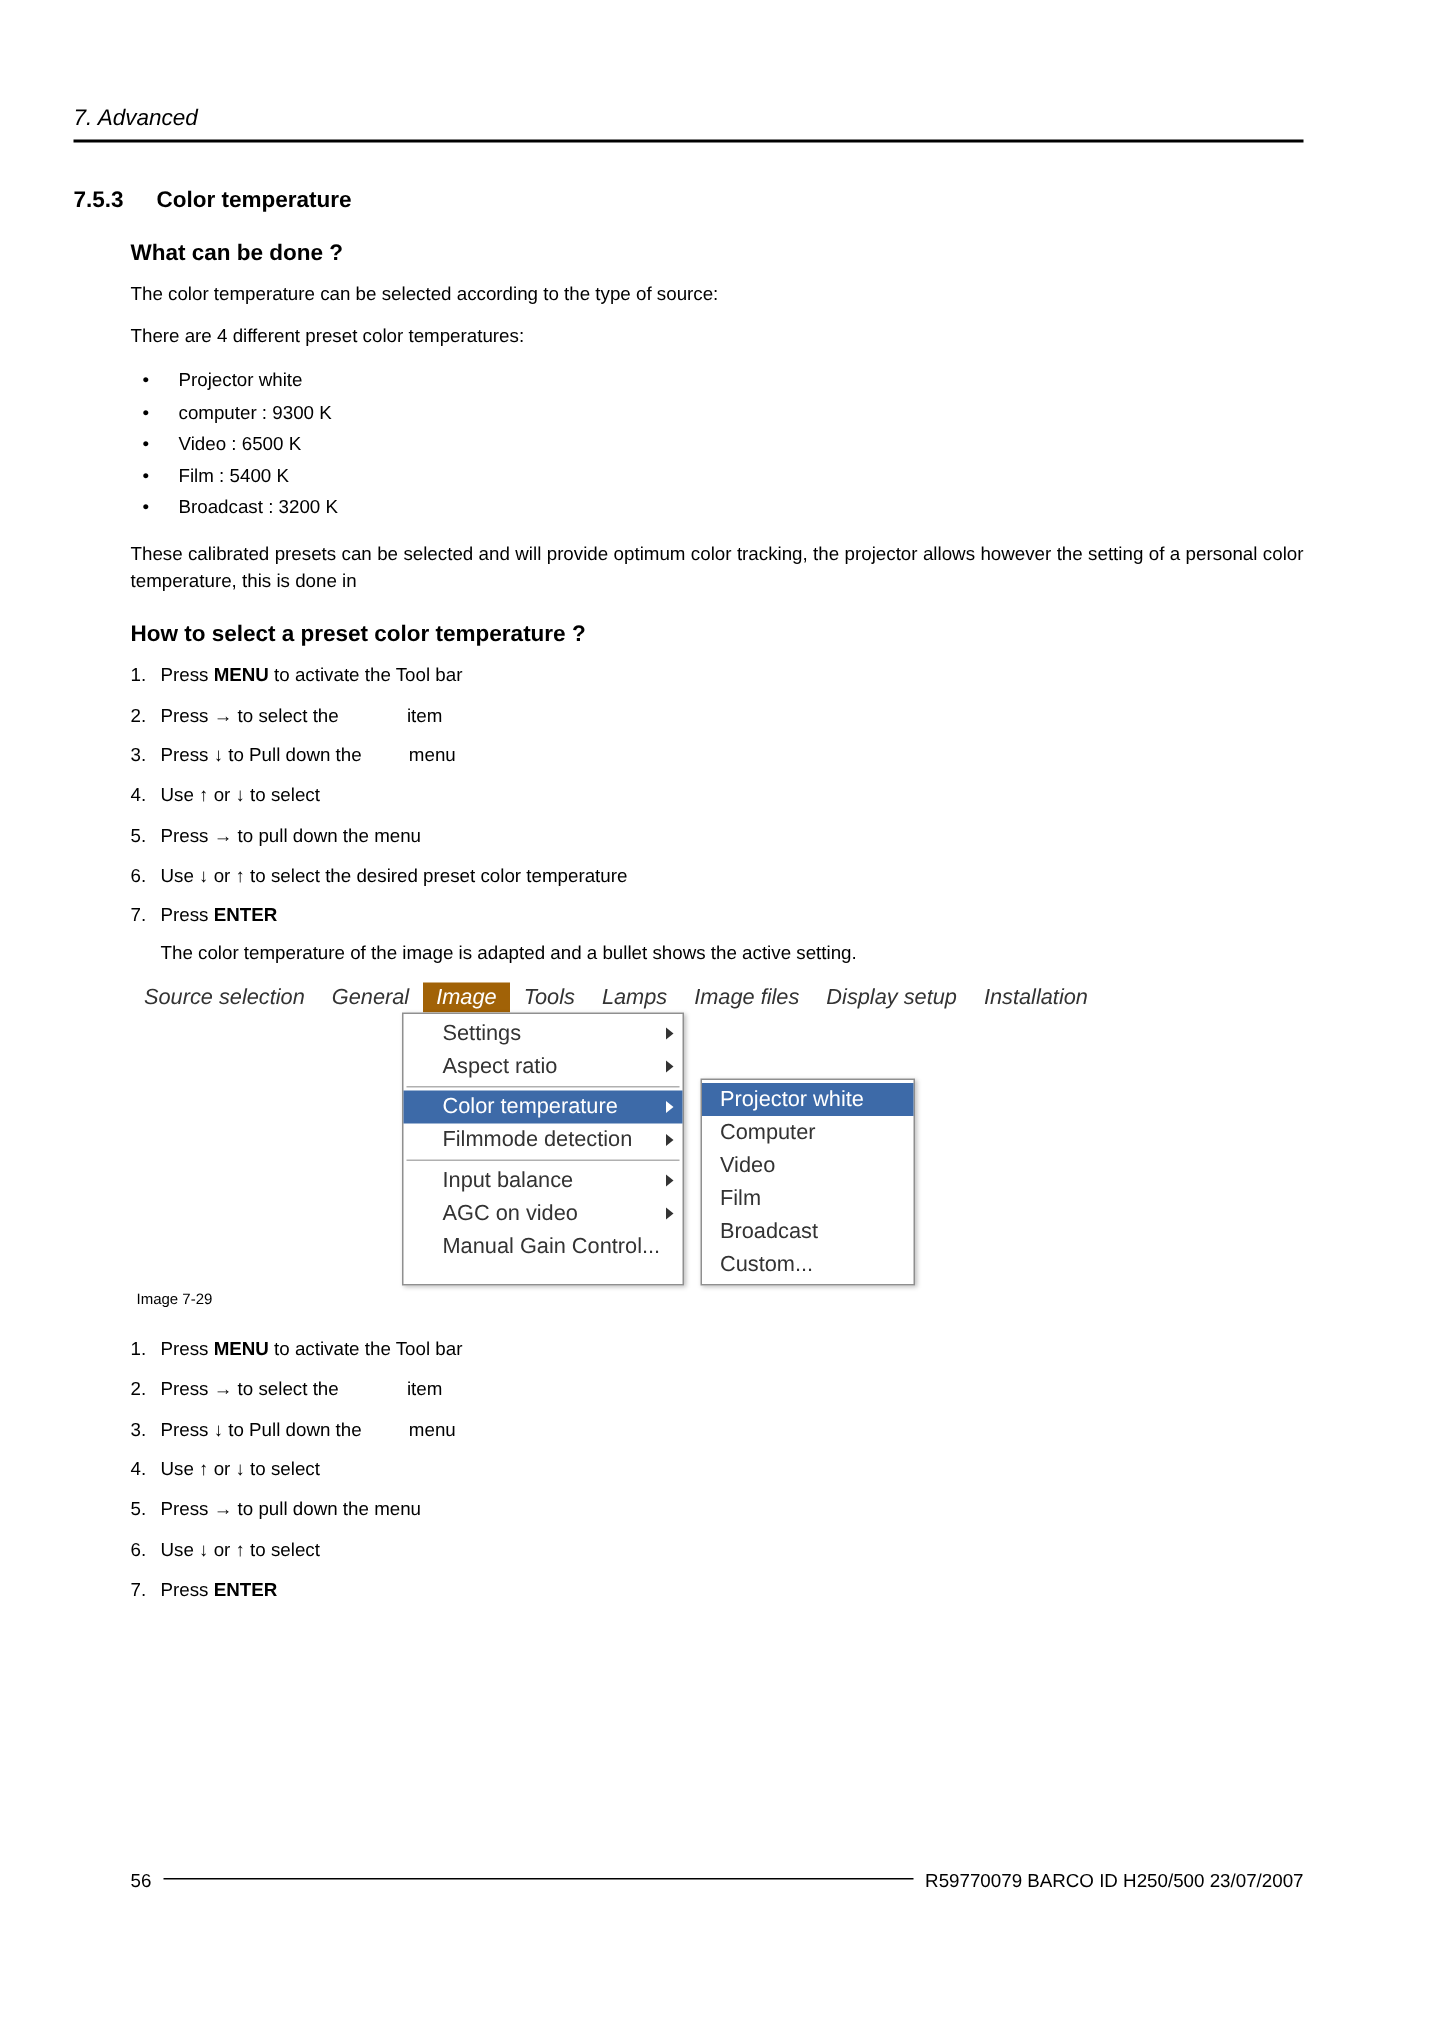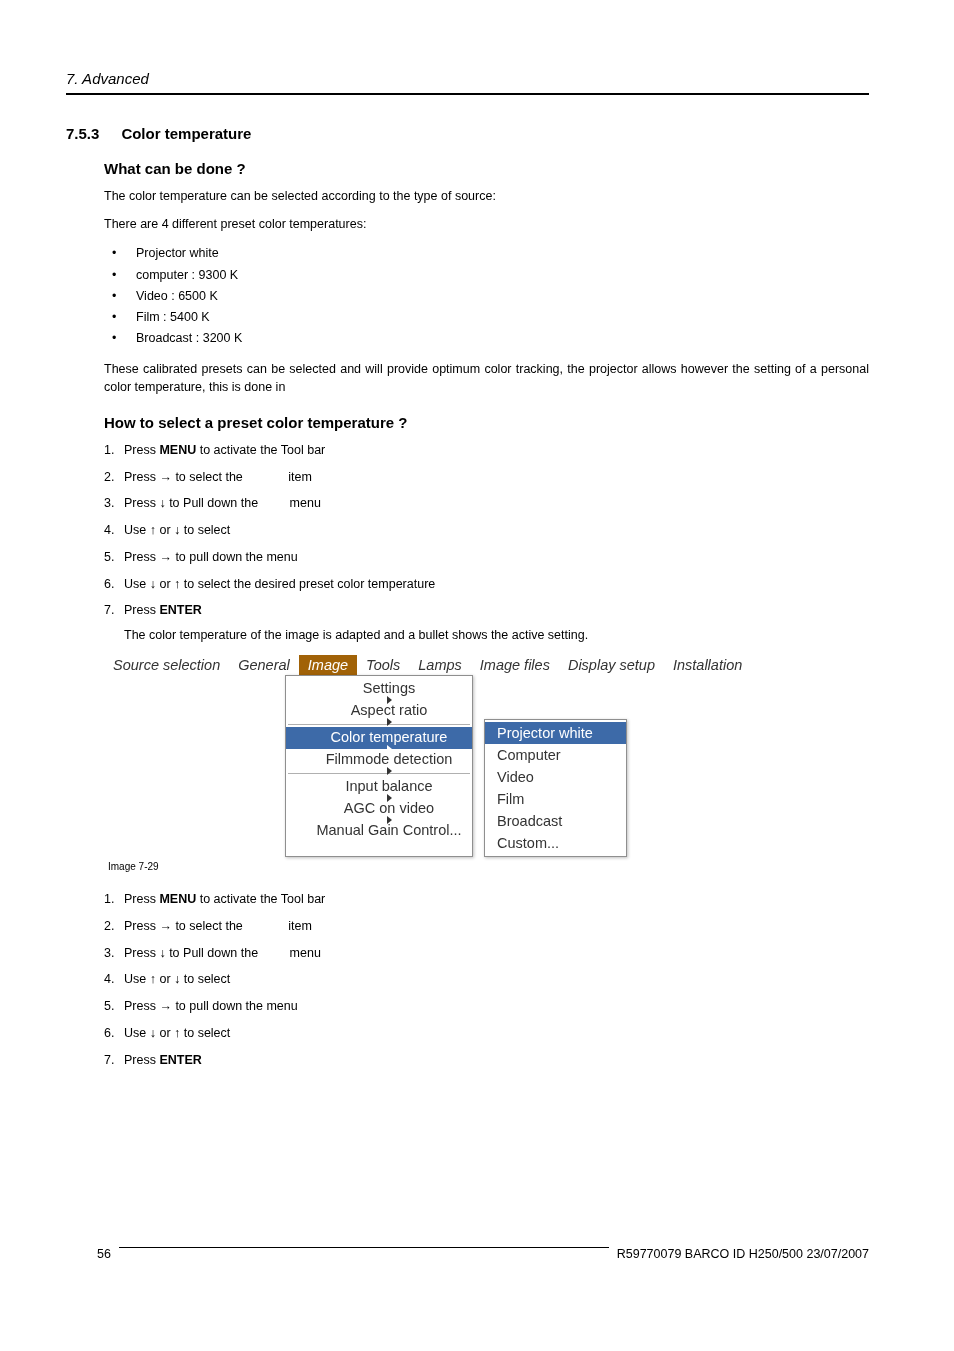--- a/index.html
+++ b/index.html
@@ -5,21 +5,21 @@
   * { margin: 0; padding: 0; box-sizing: border-box; }
   body {
     font-family: Arial, Helvetica, sans-serif;
     width: 954px;
     height: 1351px;
     background: #fff;
     position: relative;
     color: #000;
   }
   .page {
-    padding: 70px 85px 60px 66px;
+    padding: 70px 85px 60px 49px;
   }
   .chapter-header {
     font-style: italic;
     font-size: 15px;
     padding-bottom: 6px;
     border-bottom: 2px solid #000;
     margin-bottom: 30px;
   }
   .section-num-title {
     font-size: 15px;
@@ -130,21 +130,20 @@
     margin-left: 11px;
     margin-top: 44px;
   }
   .drop-item {
     display: flex;
     align-items: center;
     justify-content: space-between;
     padding: 2px 6px 2px 26px;
     height: 22px;
     color: #333;
-    flex-direction: column;
   }
   .drop-item.sel {
     background: #3d6aa8;
     color: #fff;
   }
   .drop-item.sel .arrow-right { border-left-color: #fff; }
   .divider {
     height: 1px;
     background: #b0b0b0;
     margin: 2px 2px;
@@ -162,25 +161,25 @@
     align-items: center;
     color: #333;
   }
   .drop2-item.sel {
     background: #3d6aa8;
     color: #fff;
   }
 
   .footer {
     position: absolute;
-    left: 97px;
+    left: 87px;
     right: 85px;
     bottom: 90px;
     display: flex;
-    align-items: flex-start;
+    align-items: center;
     font-size: 12.5px;
     margin-top: 27px;
   }
   .footer .pnum { flex: 0 0 auto; padding-right: 8px; }
   .footer .line {
     flex: 1;
     border-bottom: 1px solid #000;
     margin-bottom: 4px;
   }
   .footer .doc { flex: 0 0 auto; padding-left: 8px; }

